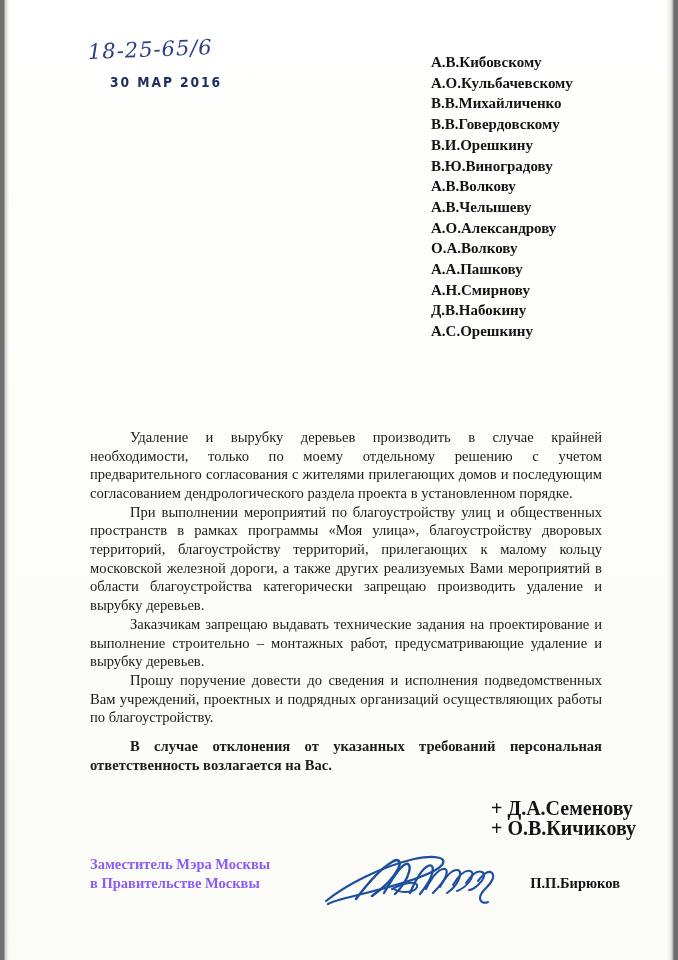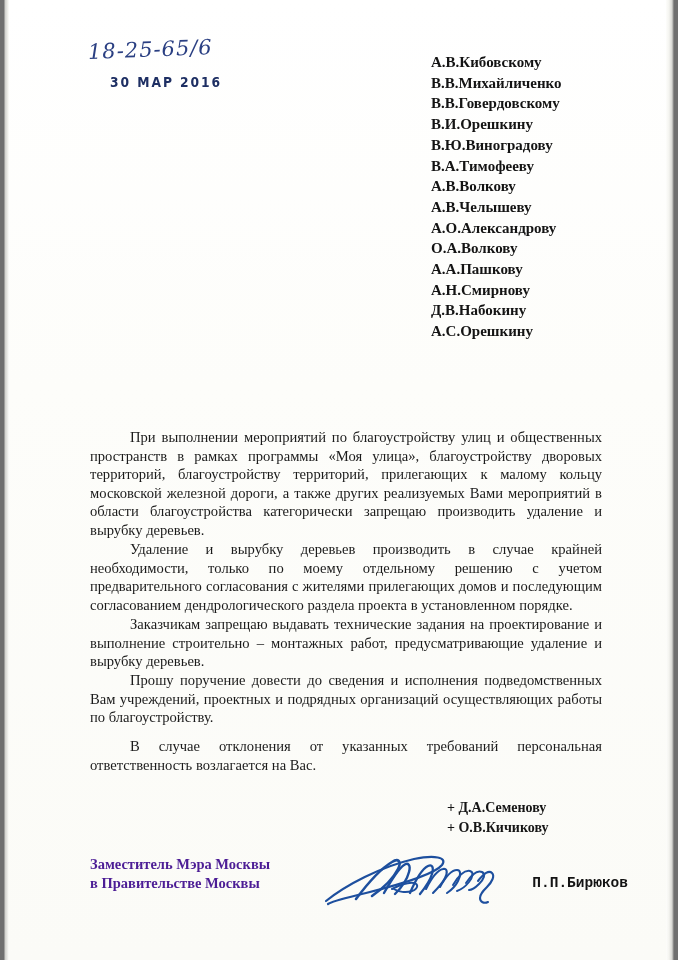--- a/index.html
+++ b/index.html
@@ -104,62 +104,63 @@
   }
   .para {
     font-size: 14.6px;
     line-height: 18.6px;
     color: #1b1b1b;
     text-align: justify;
     text-indent: 40px;
     margin: 0 0 0.5px 0;
     hyphens: none;
   }
-  .para:last-child { margin-bottom: 0; }
+  .para:last-child { margin-bottom: 0; font-weight: bold; }
   .para-gap { margin-top: 10px; }
 
   
   #plus-block {
     position: absolute;
     left: 447px;
     top: 798px;
   }
   .plus-line {
     font-family: "Liberation Serif", serif;
     font-weight: bold;
-    font-size: 14px;
+    font-size: 20px;
     line-height: 20px;
     color: #151515;
     white-space: nowrap;
+    margin-left: 44px;
   }
 
   
   #signature-row {
     position: absolute;
     left: 90px;
     top: 855px;
     width: 540px;
     height: 70px;
   }
   #signer-title {
     position: absolute;
     left: 0;
     top: 0;
     font-family: "Liberation Serif", serif;
     font-weight: bold;
     font-size: 14.5px;
     line-height: 19px;
-    color: #4c1d95;
+    color: #8b5cf6;
     white-space: nowrap;
   }
   #signer-name {
     position: absolute;
-    right: 2px;
+    right: 10px;
     top: 19px;
-    font-family: Liberation Mono, monospace;
+    font-family: Liberation Serif, serif;
     font-weight: bold;
     font-size: 14.5px;
     line-height: 19px;
     color: #141414;
     white-space: nowrap;
   }
   #signature-mark {
     position: absolute;
     left: 232px;
     top: -6px;
@@ -174,38 +175,38 @@
 <div id="page">
   <div class="paper-tint"></div>
 
   <div id="reg-block">
     <div id="reg-number">18-25-65/6</div>
     <div id="date-stamp">30 МАР 2016</div>
   </div>
 
   <div id="addressees">
     <div class="addressee">А.В.Кибовскому</div>
+    <div class="addressee">А.О.Кульбачевскому</div>
     <div class="addressee">В.В.Михайличенко</div>
     <div class="addressee">В.В.Говердовскому</div>
     <div class="addressee">В.И.Орешкину</div>
     <div class="addressee">В.Ю.Виноградову</div>
-    <div class="addressee">В.А.Тимофееву</div>
     <div class="addressee">А.В.Волкову</div>
     <div class="addressee">А.В.Челышеву</div>
     <div class="addressee">А.О.Александрову</div>
     <div class="addressee">О.А.Волкову</div>
     <div class="addressee">А.А.Пашкову</div>
     <div class="addressee">А.Н.Смирнову</div>
     <div class="addressee">Д.В.Набокину</div>
     <div class="addressee">А.С.Орешкину</div>
   </div>
 
   <div id="body-text">
+    <p class="para">Удаление и вырубку деревьев производить в случае крайней необходимости, только по моему отдельному решению с учетом предварительного согласования с жителями прилегающих домов и последующим согласованием дендрологического раздела проекта в установленном порядке.</p>
     <p class="para">При выполнении мероприятий по благоустройству улиц и общественных пространств в рамках программы «Моя улица», благоустройству дворовых территорий, благоустройству территорий, прилегающих к малому кольцу московской железной дороги, а также других реализуемых Вами мероприятий в области благоустройства категорически запрещаю производить удаление и вырубку деревьев.</p>
-    <p class="para">Удаление и вырубку деревьев производить в случае крайней необходимости, только по моему отдельному решению с учетом предварительного согласования с жителями прилегающих домов и последующим согласованием дендрологического раздела проекта в установленном порядке.</p>
     <p class="para">Заказчикам запрещаю выдавать технические задания на проектирование и выполнение строительно – монтажных работ, предусматривающие удаление и вырубку деревьев.</p>
     <p class="para">Прошу поручение довести до сведения и исполнения подведомственных Вам учреждений, проектных и подрядных организаций осуществляющих работы по благоустройству.</p>
     <p class="para para-gap">В случае отклонения от указанных требований персональная ответственность возлагается на Вас.</p>
   </div>
 
   <div id="plus-block">
     <div class="plus-line">+ Д.А.Семенову</div>
     <div class="plus-line">+ О.В.Кичикову</div>
   </div>
 

